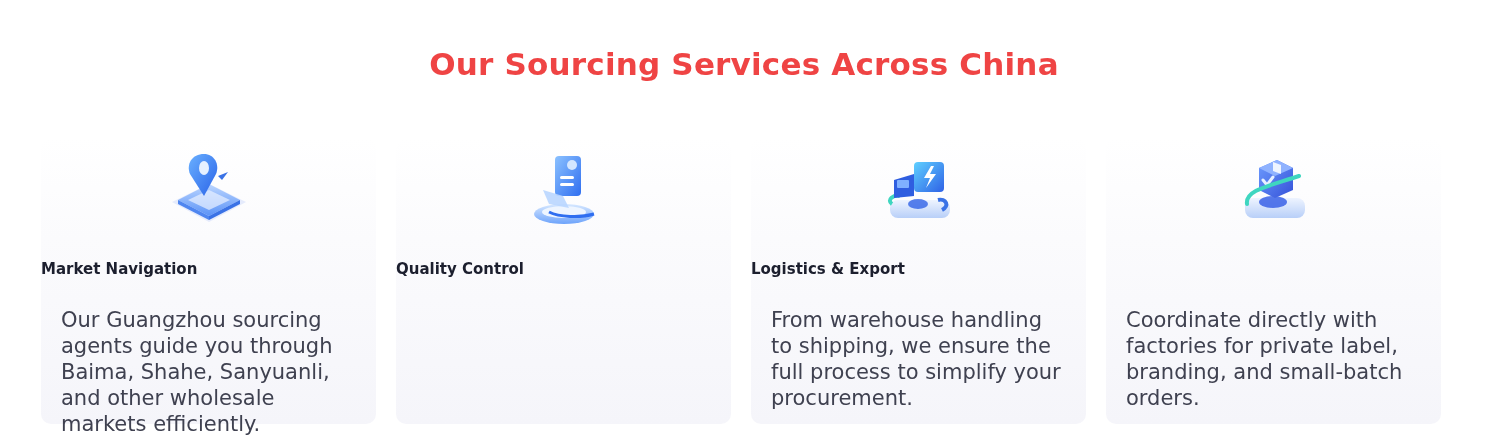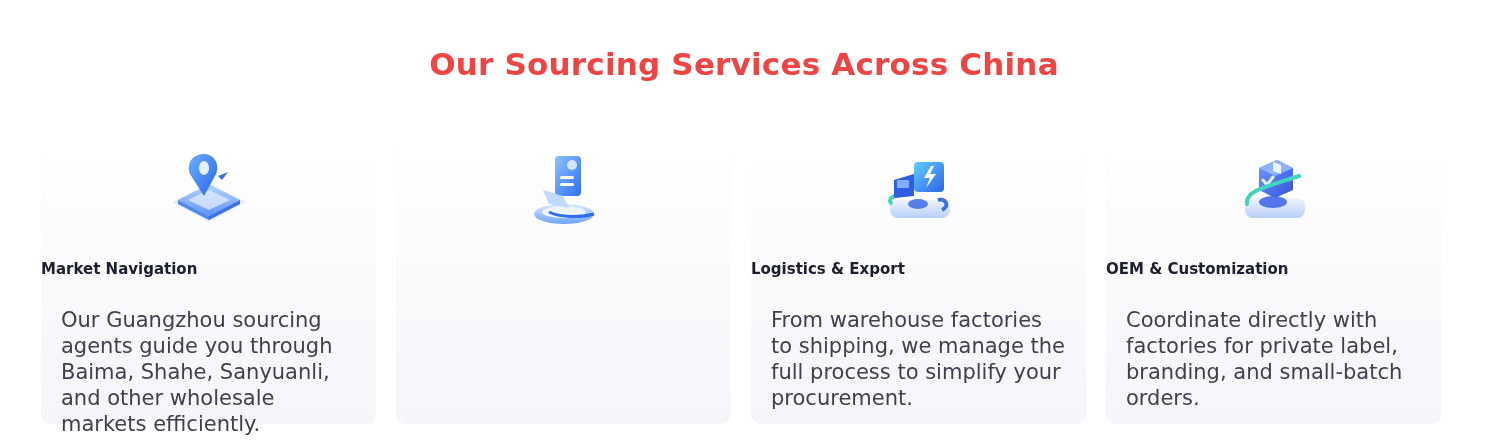--- a/index.html
+++ b/index.html
@@ -83,20 +83,21 @@
         <ellipse cx="45" cy="64" rx="30" ry="10" fill="url(#g2b)"></ellipse>
         <ellipse cx="45" cy="62" rx="22" ry="6" fill="#eef5ff"></ellipse>
         <path d="M30,62 A30,10 0 0,0 75,64" stroke="#2f6ef0" stroke-width="3" fill="none"></path>
         <rect x="36" y="6" width="26" height="40" rx="4" fill="url(#g2a)"></rect>
         <circle cx="53" cy="15" r="5" fill="#d3e6ff"></circle>
         <rect x="41" y="26" width="14" height="3" rx="1.5" fill="#ffffff"></rect>
         <rect x="41" y="33" width="14" height="3" rx="1.5" fill="#ffffff"></rect>
         <path d="M24,40 L44,46 L50,58 L30,54 Z" fill="#b9d6ff" opacity="0.9"></path>
       </svg>
     </div>
+    <div class="title">Quality Control</div>
   </div>
 
   <div class="card">
     <div class="icon-wrap">
       <svg width="90" height="80" viewBox="0 0 90 80">
         <defs>
           <linearGradient id="g3a" x1="0" y1="0" x2="1" y2="1">
             <stop offset="0" stop-color="#5fd0ff"></stop>
               <stop offset="1" stop-color="#2f62e6"></stop>
           </linearGradient>
@@ -109,21 +110,21 @@
         <path d="M18,54 C12,50 20,44 26,46" stroke="#3fd6c0" stroke-width="4" fill="none"></path>
         <path d="M64,50 C72,48 76,56 68,60" stroke="#3a72e6" stroke-width="4" fill="none"></path>
         <rect x="40" y="12" width="30" height="30" rx="4" fill="url(#g3a)"></rect>
         <polygon points="57,16 50,28 56,28 52,38 62,24 56,24 60,16" fill="#ffffff"></polygon>
         <path d="M20,30 L40,24 L40,46 L20,48 Z" fill="#2f5ee0"></path>
         <rect x="23" y="30" width="12" height="8" rx="1" fill="#7fb0ff"></rect>
         <ellipse cx="44" cy="54" rx="10" ry="5" fill="#2f62e6" opacity="0.8"></ellipse>
       </svg>
     </div>
     <div class="title">Logistics &amp; Export</div>
-    <div class="desc">From warehouse factories to shipping, we manage the full process to simplify your procurement.</div>
+    <div class="desc">From warehouse handling to shipping, we ensure the full process to simplify your procurement.</div>
   </div>
 
   <div class="card">
     <div class="icon-wrap">
       <svg width="90" height="80" viewBox="0 0 90 80">
         <defs>
           <linearGradient id="g4a" x1="0" y1="0" x2="1" y2="1">
             <stop offset="0" stop-color="#6e9cff"></stop>
               <stop offset="1" stop-color="#3552d8"></stop>
           </linearGradient>
@@ -134,17 +135,16 @@
         </defs>
         <rect x="16" y="48" width="60" height="20" rx="8" fill="url(#g4b)"></rect>
         <ellipse cx="44" cy="52" rx="14" ry="6" fill="#3a62e6" opacity="0.85"></ellipse>
         <polygon points="30,18 48,10 64,18 64,40 46,48 30,40" fill="url(#g4a)"></polygon>
         <polygon points="30,18 48,10 64,18 46,26" fill="#8fb2ff"></polygon>
         <polygon points="44,12 52,15 52,24 44,21" fill="#ffffff" opacity="0.85"></polygon>
         <path d="M34,30 L38,35 L44,27" stroke="#e6f0ff" stroke-width="3" fill="none" stroke-linecap="round"></path>
         <path d="M18,54 C16,40 40,36 70,26" stroke="#3fd6c0" stroke-width="4" fill="none" stroke-linecap="round"></path>
       </svg>
     </div>
-    <div class="title">OEM &amp; Customization</div>
     <div class="desc">Coordinate directly with factories for private label, branding, and small-batch orders.</div>
   </div>
 
 </div>
 
 </body></html>

